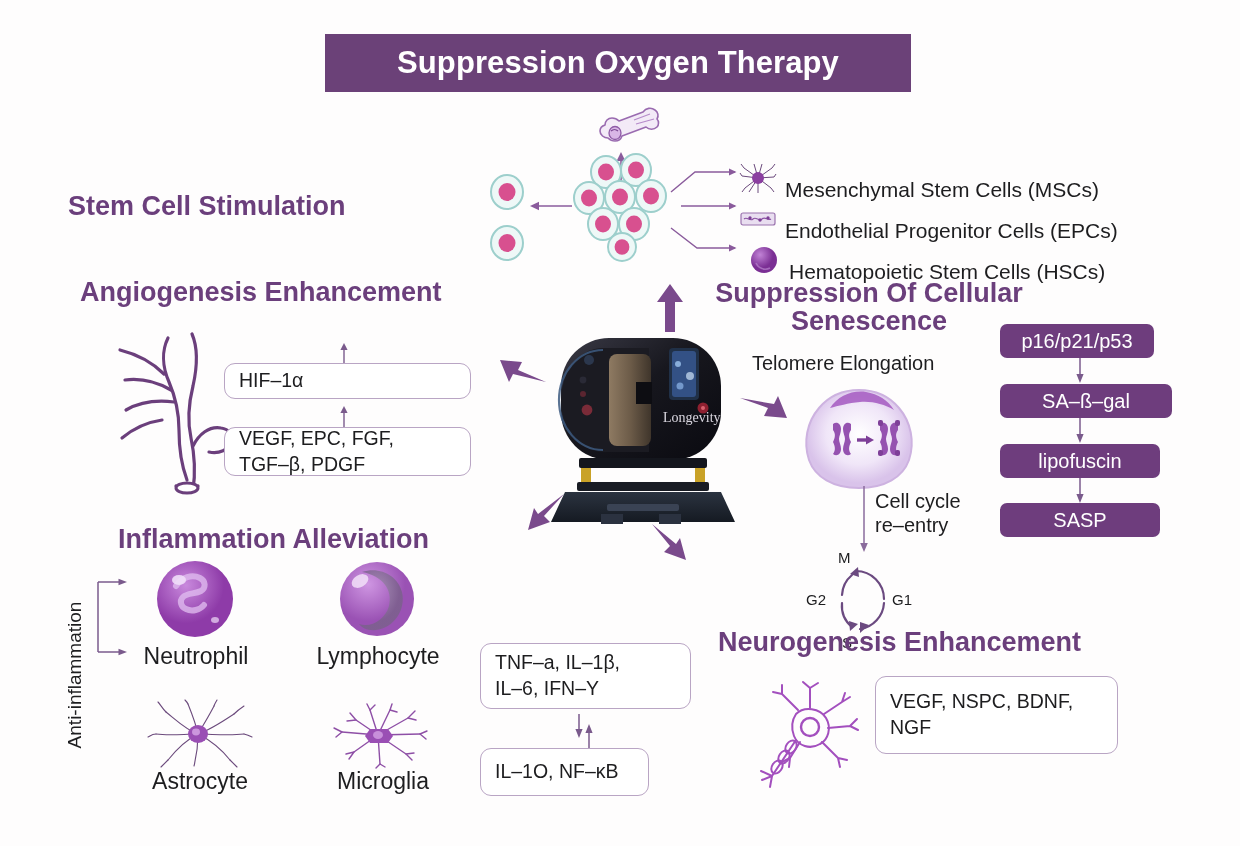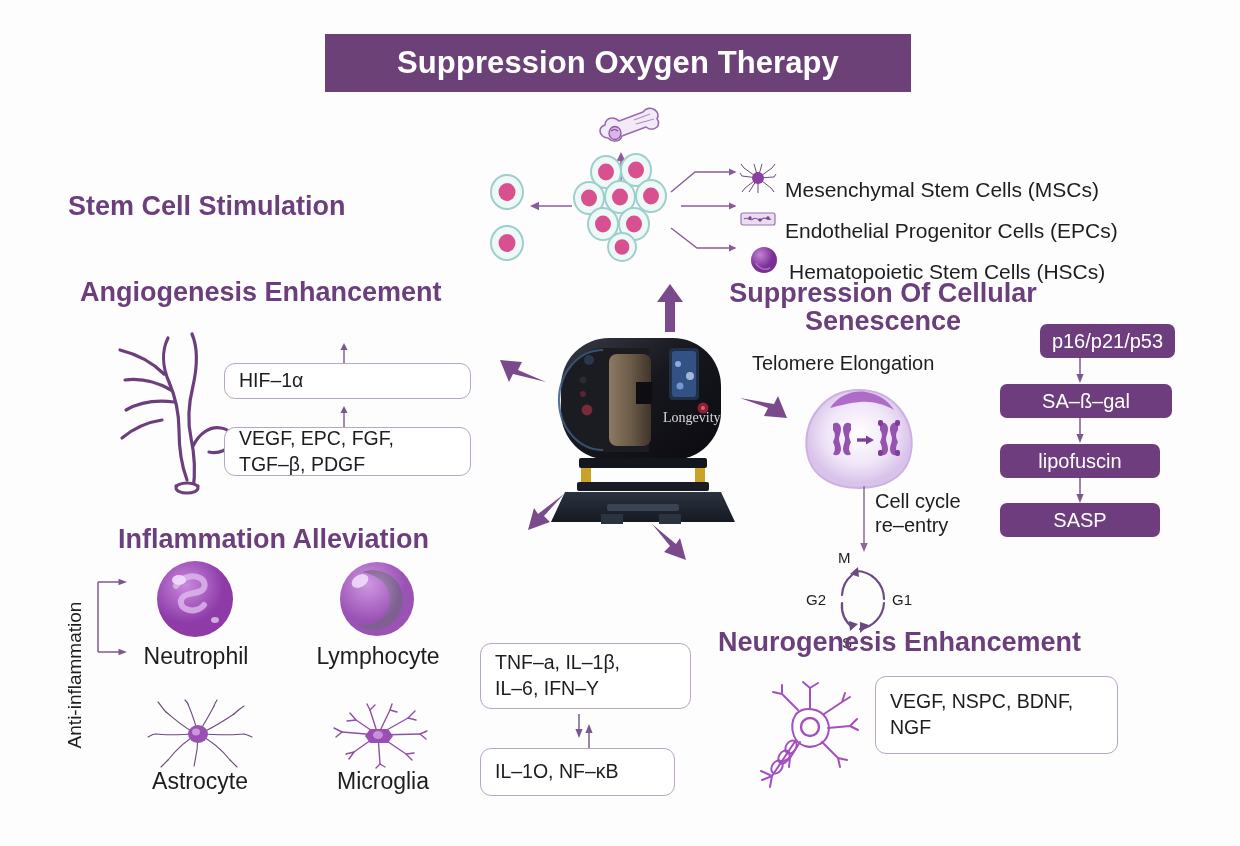--- a/index.html
+++ b/index.html
@@ -22,21 +22,21 @@
   #title-bar .t{
     color:#ffffff;font-size:31px;font-weight:bold;letter-spacing:.1px;
   }
 
   
   .heading{
     color:#6b3f7c;font-weight:bold;line-height:1.04;
   }
   #h-stem{left:68px;top:192px;font-size:27px;}
   #h-angio{left:80px;top:278px;font-size:27px;}
-  #h-senes{left:683px;top:279px;font-size:27px;width:400px;text-align:center;}
+  #h-senes{left:669px;top:279px;font-size:27px;width:400px;text-align:center;}
   #h-inflam{left:118px;top:525px;font-size:27px;}
   #h-neuro{left:718px;top:628px;font-size:27px;}
 
   
   .lbl{color:#1d1d1f;font-size:20px;line-height:1.18;}
 
   
   .obox{
     border:1.3px solid #b9a5c4;border-radius:11px;background:#ffffff;
     box-sizing:border-box;display:flex;align-items:center;
@@ -391,21 +391,21 @@
       <path d="M60 88 L69 80 L60 77 Z" fill="#6b4a80"></path>
       <path d="M50 86 L58 79 L49 76 Z" fill="#6b4a80"></path>
       <path d="M53 26 L45 33 L54 36 Z" fill="#6b4a80" opacity="0"></path>
       <text x="38" y="18" font-family="Liberation Sans, sans-serif" font-size="15" fill="#1d1d1f">M</text>
       <text x="92" y="60" font-family="Liberation Sans, sans-serif" font-size="15" fill="#1d1d1f">G1</text>
       <text x="42" y="103" font-family="Liberation Sans, sans-serif" font-size="15" fill="#1d1d1f">S</text>
       <text x="6" y="60" font-family="Liberation Sans, sans-serif" font-size="15" fill="#1d1d1f">G2</text>
     </svg>
   </div>
 
-  <div class="abs chip" style="left:1000px;top:324px;width:135px;height:34px;margin-left:40px;">
+  <div class="abs chip" style="left:1000px;top:324px;width:154px;height:34px;">
     <span>p16/p21/p53</span>
   </div>
   <div class="abs" style="left:1073px;top:358px;">
     <svg width="14" height="26" viewBox="0 0 14 26">
       <line x1="7" y1="0" x2="7" y2="17" stroke="#7a5a8c" stroke-width="1.5"></line>
       <path d="M7 25 L10.6 16 L3.4 16 Z" fill="#7a5a8c"></path>
     </svg>
   </div>
 
   <div class="abs chip" style="left:1000px;top:384px;width:172px;height:34px;">
@@ -521,21 +521,21 @@
 
   <div class="abs" style="left:570px;top:714px;">
     <svg width="28" height="36" viewBox="0 0 28 36">
       <line x1="9" y1="0" x2="9" y2="16" stroke="#7a5a8c" stroke-width="1.5"></line>
       <path d="M9 24 L12.6 15 L5.4 15 Z" fill="#7a5a8c"></path>
       <line x1="19" y1="36" x2="19" y2="18" stroke="#7a5a8c" stroke-width="1.5"></line>
       <path d="M19 10 L22.6 19 L15.4 19 Z" fill="#7a5a8c"></path>
     </svg>
   </div>
 
-  <div class="abs obox" style="left:480px;top:748px;width:195px;height:48px;">
+  <div class="abs obox" style="left:480px;top:748px;width:169px;height:48px;">
     <span class="txt">IL–1O, NF–κB</span>
   </div>
 
   <div class="abs heading" id="h-neuro">Neurogenesis Enhancement</div>
 
   <div class="abs" style="left:752px;top:680px;">
     <svg width="110" height="112" viewBox="0 0 110 112">
       <g stroke="#a34fbe" stroke-width="2" fill="none" stroke-linecap="round" stroke-linejoin="round">
         <path d="M58 28 L58 8 M58 8 l-7-6 M58 8 l8-5"></path>
         <path d="M46 30 L30 14 M30 14 l-9-2 M30 14 l0-9"></path>

